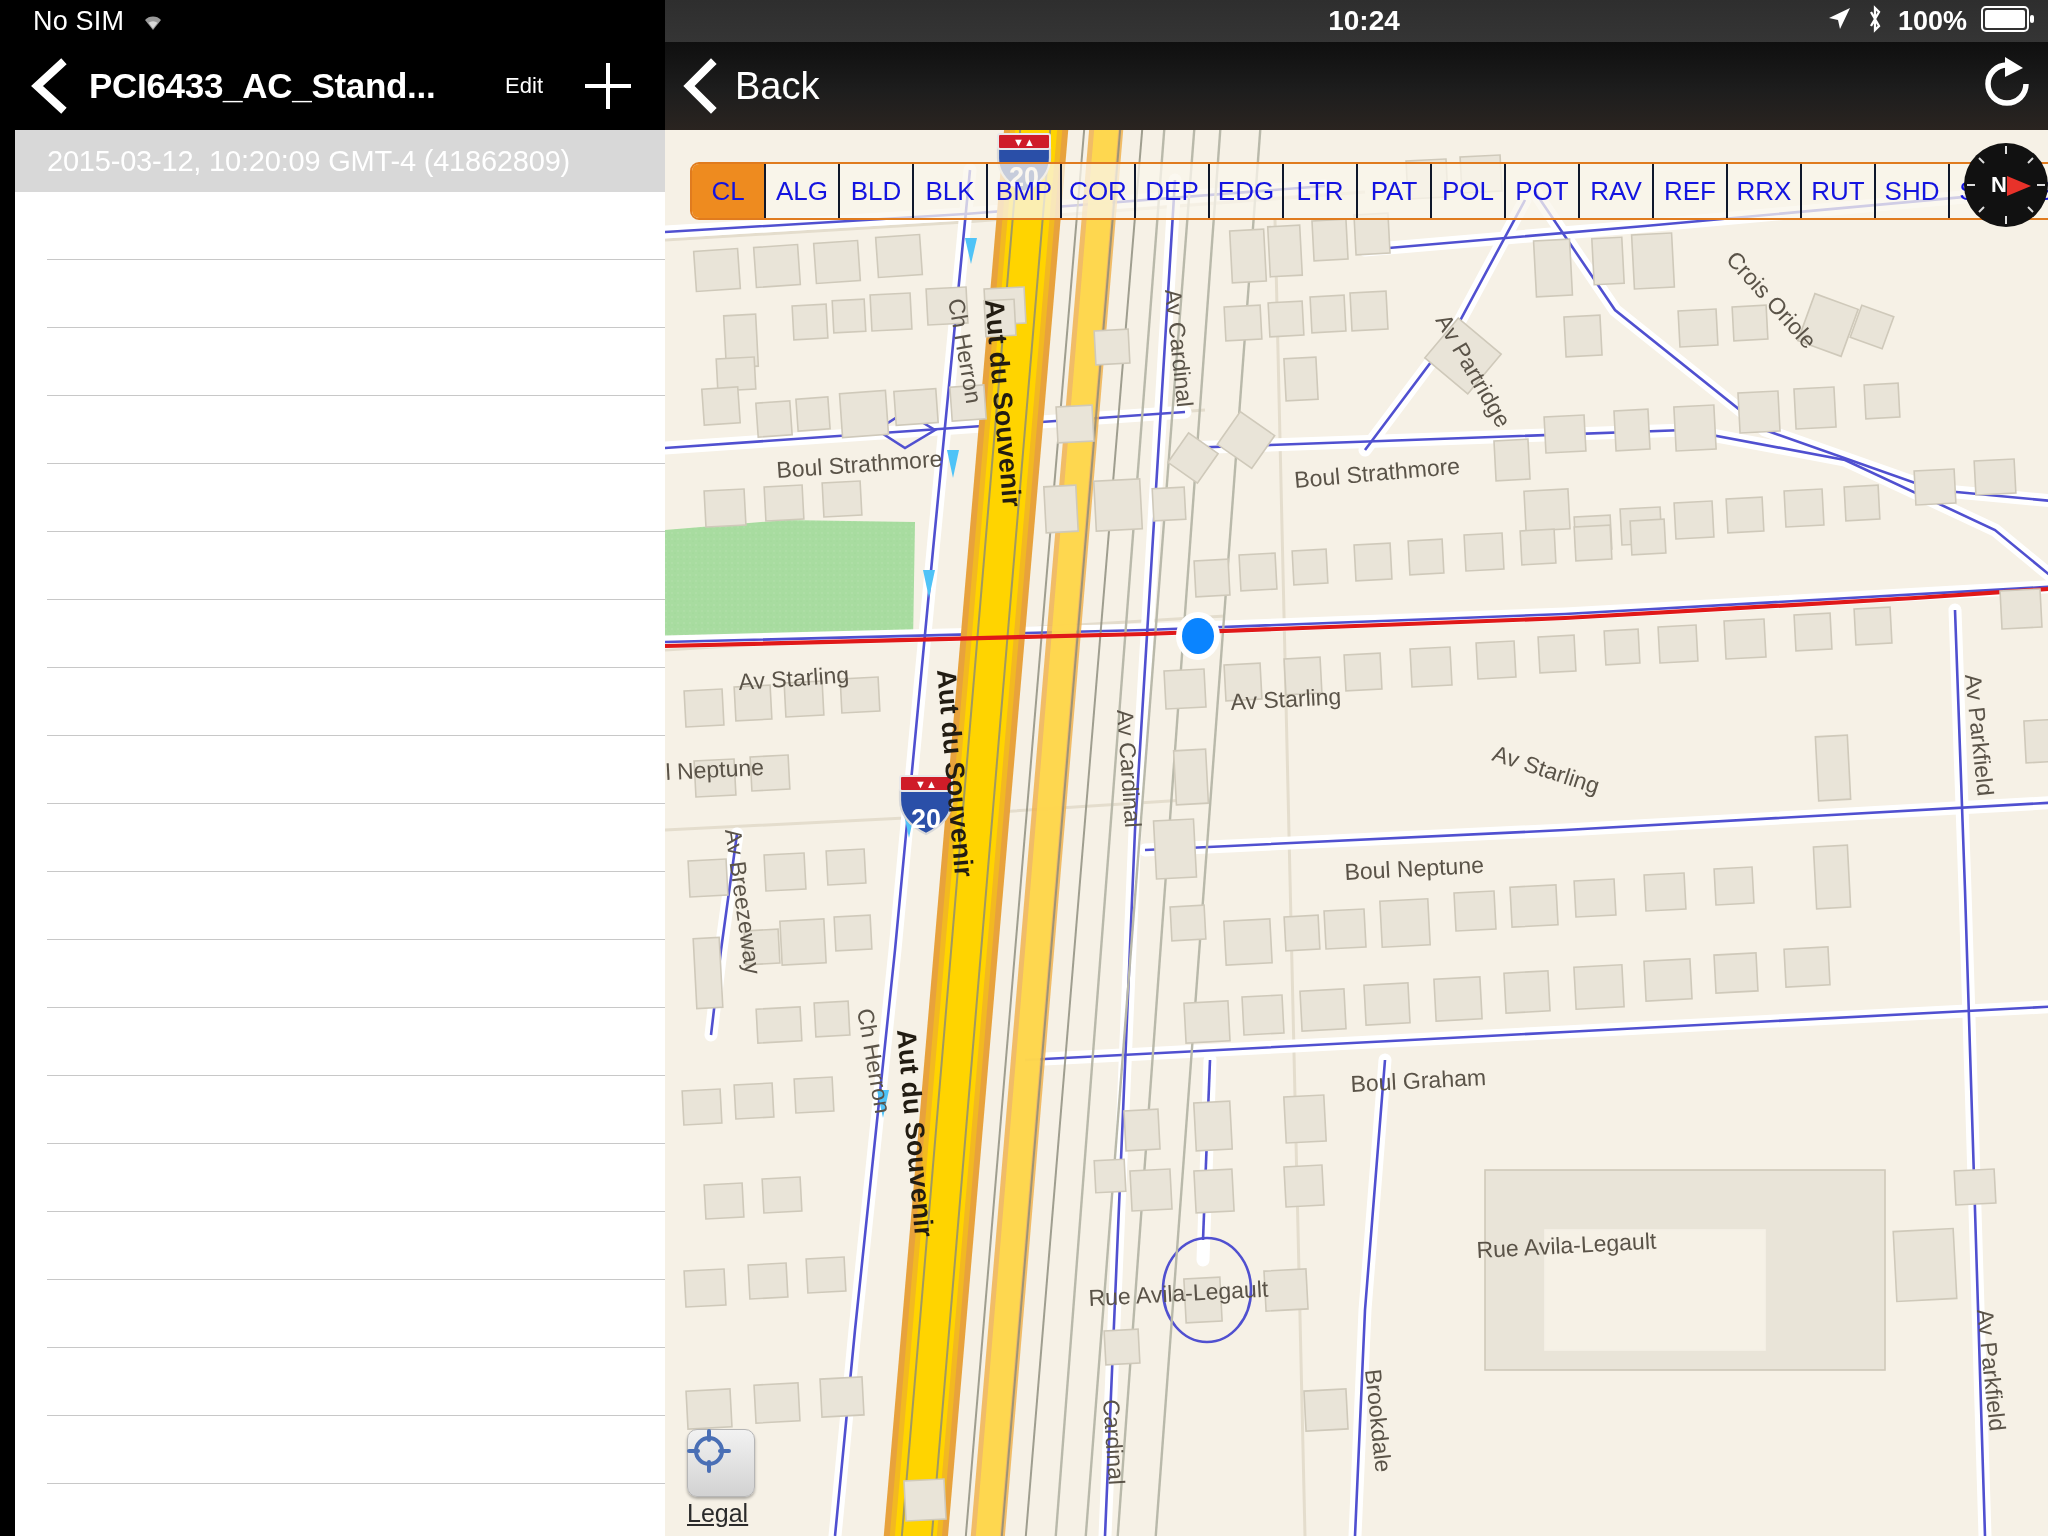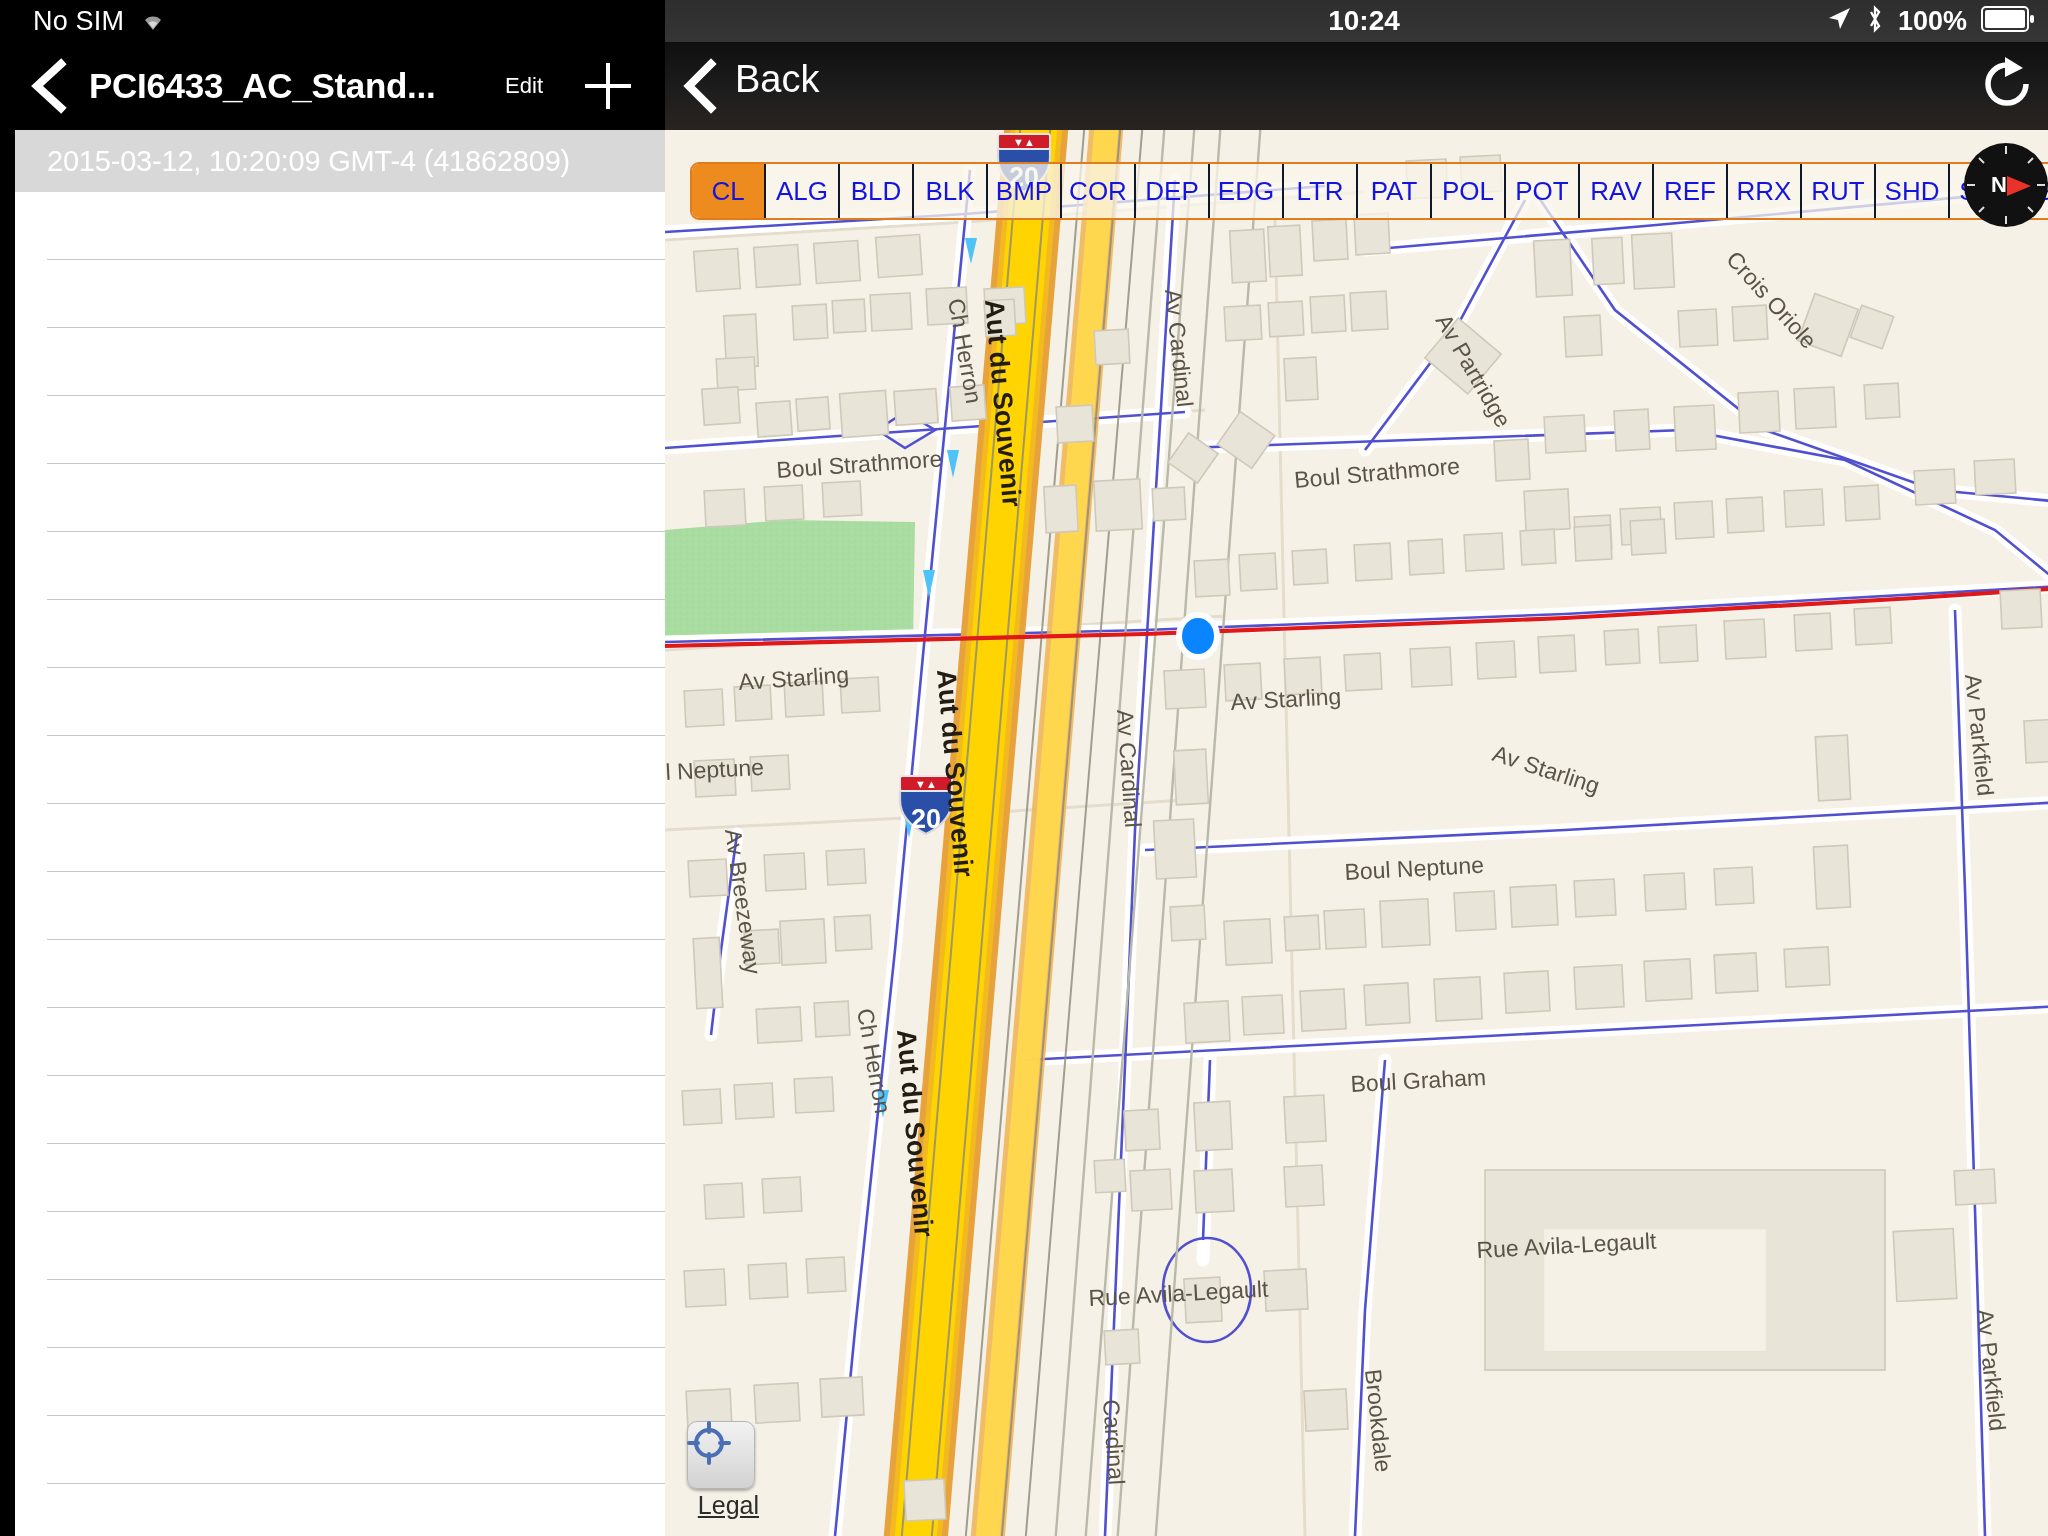--- a/index.html
+++ b/index.html
@@ -24,35 +24,35 @@
   .rows{position:relative;}
   .empty-row{height:67px;border-bottom:1px solid #c8c8c8;margin-left:32px;}
 
   
   .right{position:relative;width:1398px;height:1536px;flex:0 0 1398px;background:#f3efe6;overflow:hidden;}
   .r-statusbar{height:42px;background:linear-gradient(#2e2e2e,#353535);display:flex;align-items:center;position:relative;color:#fff;}
   .clock{position:absolute;left:0;right:0;text-align:center;font-size:28px;font-weight:bold;}
   .sb-right{position:absolute;right:28px;display:flex;align-items:center;gap:14px;}
   .batt-pct{font-size:27px;font-weight:bold;}
   .r-navbar{height:88px;background:linear-gradient(#0f0f0f,#1d1d1d 55%,#2a2420);display:flex;align-items:center;position:relative;}
-  .back-wrap{display:flex;margin-left:16px;}
+  .back-wrap{display:flex;align-items:center;margin-left:16px;}
   .back-label{color:#fff;font-size:38px;margin-left:14px;}
   .refresh-btn{position:absolute;right:28px;top:50%;transform:translateY(-50%);}
 
   
   .map{position:absolute;top:130px;left:0;width:1398px;height:1406px;background:#f6f1e6;overflow:hidden;}
   .map svg{position:absolute;top:0;left:0;}
 
   
   .segbar{position:absolute;top:32px;left:25px;height:58px;display:flex;border:2px solid #e07b1e;border-radius:9px;overflow:hidden;box-sizing:border-box;z-index:40;background:rgba(250,246,236,.55);}
   .seg{min-width:0;padding:0 0;width:74px;display:flex;align-items:center;justify-content:center;font-size:26px;color:#1414e0;border-right:2px solid #0f172a;box-sizing:border-box;background:rgba(250,246,236,.45);}
   .seg:last-child{border-right:none;}
   .seg.active{background:#ee8b1f;color:#1414e0;}
   .compass{position:absolute;right:14px;top:12px;width:86px;height:86px;z-index:60;}
-  .legal-wrap{position:absolute;left:22px;bottom:16px;z-index:50;text-align:right;width:72px;}
+  .legal-wrap{position:absolute;left:22px;bottom:8px;z-index:50;text-align:left;width:72px;}
   .legal-btn{width:66px;height:66px;border-radius:10px;background:linear-gradient(#f2f2f2,#d2d2d2);border:1px solid #b6b6b6;display:flex;align-items:center;justify-content:center;box-shadow:0 2px 3px rgba(0,0,0,.3);}
   .legal-txt{font-size:25px;color:#2b2b2b;text-decoration:underline;margin-top:2px;}
 </style>
 </head>
 <body>
 
 <div class="app">
 
   <div class="left">
 

